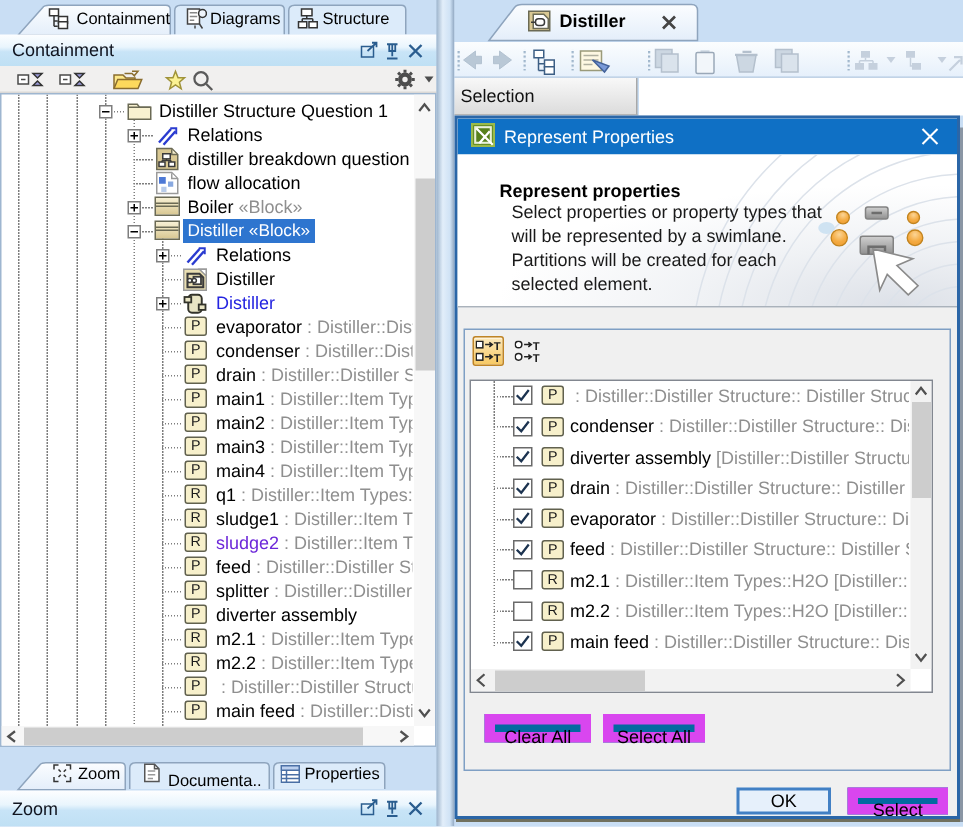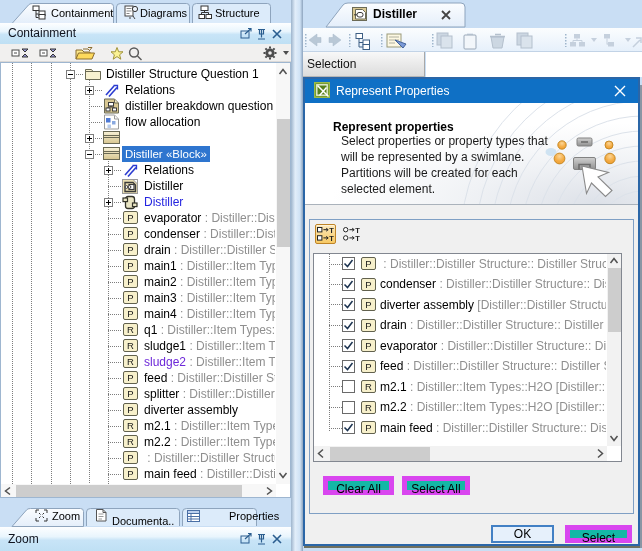--- a/index.html
+++ b/index.html
@@ -10,21 +10,21 @@
 .hdot { position:absolute; height:1px; background-image:repeating-linear-gradient(to right,#7d7d7d 0 1px,transparent 1px 2px); }
 .handle { position:absolute; width:9px; height:9px; background:#fff; border:1px solid #7e7e7e; z-index:3;}
 .handle i { position:absolute; left:1px; top:3px; width:5px; height:1px; background:#000; }
 .handle b { position:absolute; left:3px; top:1px; width:1px; height:5px; background:#000; }
 .trow { position:absolute; height:16px; line-height:16px; font-size:12px; color:#000; white-space:nowrap; z-index:2; }
 .lrow { position:absolute; height:20px; line-height:20px; font-size:12px; color:#000; white-space:nowrap; z-index:2; }
 .gry { color:#8f8f8f; }
 .thumb { position:absolute; background:#cdcdcd; }
 .pr { position:absolute; width:15px; height:13px; background:#f7f0cb; border:1px solid #61614e; border-radius:2px; font-size:9.5px; line-height:11px; text-align:center; color:#1a1a1a; z-index:2;}
 .cb { position:absolute; width:13px; height:13px; background:#fff; border:1px solid #6a6a6a; z-index:2;}
-.btn { position:absolute; background:#14b8a6; border:5px solid #d946ef; font-size:12px; color:#000; text-align:center; }
+.btn { position:absolute; background:#0369a1; border:7px solid #d946ef; font-size:12px; color:#000; text-align:center; }
 .blk { position:absolute; width:17px; height:13px; background:linear-gradient(#f7f0d4,#d9c893); border:1px solid #6b6a55; z-index:2;}
 .blk i { position:absolute; left:0; top:3px; width:15px; height:1px; background:#6b6a55; }
 .blk b { position:absolute; left:0; top:5px; width:15px; height:1px; background:#6b6a55; }
 .tabt { position:absolute; font-size:11px; color:#000; }
 </style>
 </head>
 <body>
 <div id="stage">
 
 <div class="abs" style="left:0;top:0;width:291px;height:551px;background:#c9def4;"></div>
@@ -153,20 +153,21 @@
       <div class="trow" style="left:124px;top:51px;width:150px;overflow:hidden;"><span style="color:#000">flow allocation</span></div>
       <div class="hdot" style="left:88px;top:75px;width:13px;"></div>
       <div class="handle" style="left:84px;top:71px;">
         <i></i>
         <b></b>
       </div>
       <div class="blk" style="left:102px;top:68px;">
         <i></i>
         <b></b>
       </div>
+      <div class="trow" style="left:124px;top:67px;width:150px;overflow:hidden;"><span style="color:#000">Boiler</span><span class="gry">&nbsp;«Block»</span></div>
       <div class="hdot" style="left:88px;top:91px;width:13px;"></div>
       <div class="handle" style="left:84px;top:87px;">
         <i></i>
       </div>
       <div class="blk" style="left:102px;top:84px;">
         <i></i>
         <b></b>
       </div>
       <div class="trow" style="left:121px;top:83px;background:#2e75cf;color:#fff;padding:0 3px;font-size:11.5px;">Distiller «Block»</div>
       <div class="hdot" style="left:107px;top:107px;width:13px;"></div>
@@ -272,21 +273,21 @@
           <stop offset="100%" stop-color="#e4eefa"></stop>
         </linearGradient>
       </defs>
   <rect x="0" y="0" width="291" height="27" fill="#c9def4"></rect>
   <path d="M86.5 23 L86.5 9 Q86.5 5.5 90.5 5.5 L176.5 5.5 Q179.5 5.5 179.5 8.5 L179.5 23" fill="#dcebfa" stroke="#8ea4bd"></path>
   <path d="M182.5 23 L182.5 9 Q182.5 5.5 186.5 5.5 L253.5 5.5 Q256.5 5.5 256.5 8.5 L256.5 23" fill="#dcebfa" stroke="#8ea4bd"></path>
   <path d="M12 23.5 L26.5 7 Q27.5 5.5 30.5 5.5 L80.5 5.5 Q83.5 5.5 83.5 8.5 L83.5 23.5 Z" fill="url(#tg2)" stroke="#8ea4bd"></path>
 </svg>
 <div class="tabt" style="left:52px;top:510px;">Zoom</div>
 <div class="tabt" style="left:112px;top:515px;">Documenta..</div>
-<div class="tabt" style="left:203px;top:510px;margin-left:26px;">Properties</div>
+<div class="tabt" style="left:203px;top:510px;">Properties</div>
 <svg class="abs" width="13" height="13" style="left:35px;top:509px;">
 <g stroke="#333" fill="none">
 <path d="M1 4 v-3 h3 M9 1 h3 v3 M12 9 v3 h-3 M4 12 h-3 v-3"></path>
 <path d="M4 4 l1.5 1.5 M9 9 l-1.5 -1.5 M9 4 l-1.5 1.5 M4 9 l1.5 -1.5"></path>
 </g>
     </svg>
 <svg class="abs" width="13" height="14" style="left:95px;top:508px;">
 <path d="M1.5 13 v-11.5 h6.5 l3 3 v8.5 z" fill="#fff" stroke="#555"></path>
 <path d="M8 1.5 v3 h3" fill="none" stroke="#555"></path>
 <path d="M3.5 6 h5 M3.5 8.5 h5 M3.5 11 h3.5" stroke="#999" fill="none"></path>

